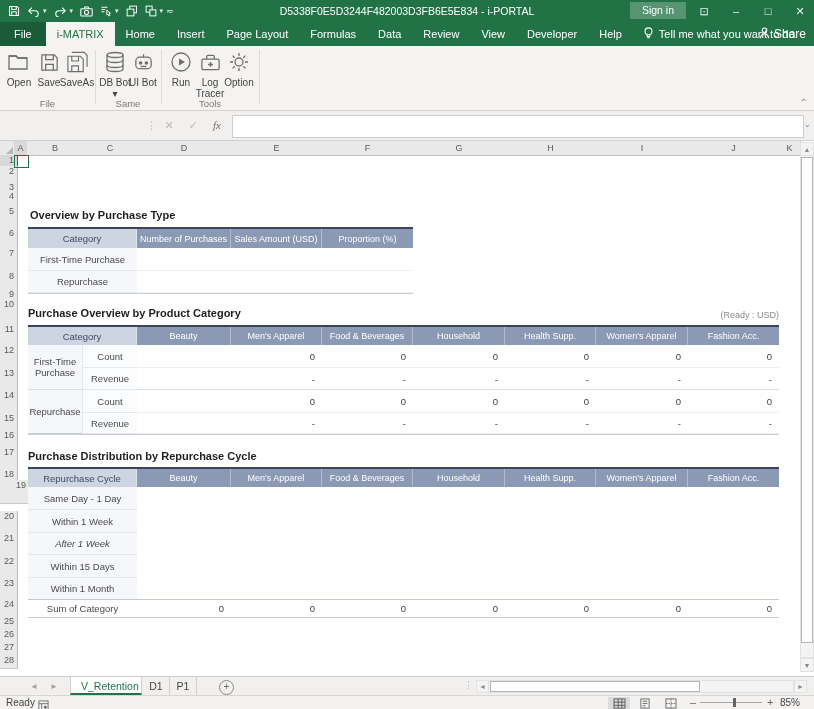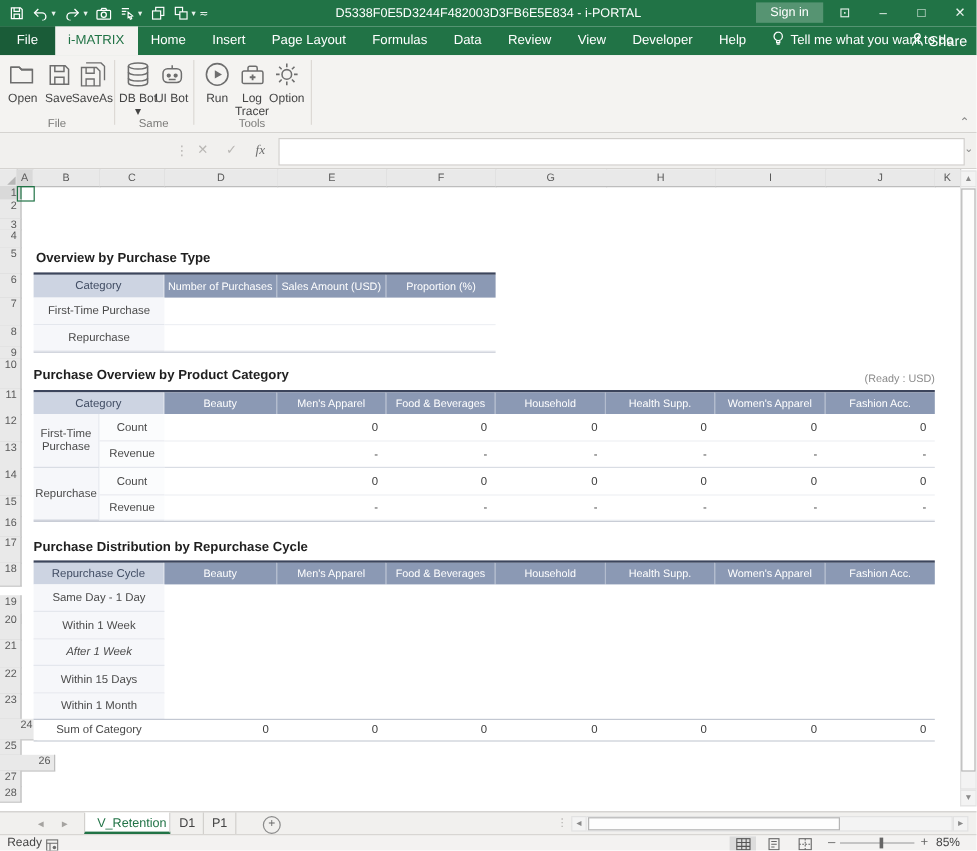--- a/index.html
+++ b/index.html
@@ -323,28 +323,28 @@
         <div class="rowh" style="position: absolute; left: 0px; top: 148px; width: 14px; height: 10px;">9</div>
         <div class="rowh" style="position: absolute; left: 0px; top: 158px; width: 14px; height: 25px;">10</div>
         <div class="rowh" style="position: absolute; left: 0px; top: 183px; width: 14px; height: 21px;">11</div>
         <div class="rowh" style="position: absolute; left: 0px; top: 204px; width: 14px; height: 23px;">12</div>
         <div class="rowh" style="position: absolute; left: 0px; top: 227px; width: 14px; height: 22px;">13</div>
         <div class="rowh" style="position: absolute; left: 0px; top: 249px; width: 14px; height: 23px;">14</div>
         <div class="rowh" style="position: absolute; left: 0px; top: 272px; width: 14px; height: 17px;">15</div>
         <div class="rowh" style="position: absolute; left: 0px; top: 289px; width: 14px; height: 17px;">16</div>
         <div class="rowh" style="position: absolute; left: 0px; top: 306px; width: 14px; height: 22px;">17</div>
         <div class="rowh" style="position: absolute; left: 0px; top: 328px; width: 14px; height: 19px;">18</div>
-        <div class="rowh" style="position: absolute; left: 0px; top: 355px; width: 14px; height: 23px;">19</div>
+        <div class="rowh" style="position: absolute; left: 0px; top: 339px; width: 14px; height: 23px; padding-left: 12px;">19</div>
         <div class="rowh" style="position: absolute; left: 0px; top: 370px; width: 14px; height: 22px;">20</div>
         <div class="rowh" style="position: absolute; left: 0px; top: 392px; width: 14px; height: 23px;">21</div>
         <div class="rowh" style="position: absolute; left: 0px; top: 415px; width: 14px; height: 22px;">22</div>
         <div class="rowh" style="position: absolute; left: 0px; top: 437px; width: 14px; height: 21px;">23</div>
-        <div class="rowh" style="position: absolute; left: 0px; top: 458px; width: 14px; height: 17px; padding-left: 13px;">24</div>
+        <div class="rowh" style="position: absolute; left: 0px; top: 458px; width: 14px; height: 17px;">24</div>
         <div class="rowh" style="position: absolute; left: 0px; top: 475px; width: 14px; height: 13px;">25</div>
-        <div class="rowh" style="position: absolute; left: 0px; top: 488px; width: 14px; height: 13px; padding-left: 28px;">26</div>
+        <div class="rowh" style="position: absolute; left: 0px; top: 488px; width: 14px; height: 13px;">26</div>
         <div class="rowh" style="position: absolute; left: 0px; top: 501px; width: 14px; height: 13px;">27</div>
         <div class="rowh" style="position: absolute; left: 0px; top: 514px; width: 14px; height: 13px;">28</div>
       </div>
     <div id="a1sel"></div>
     <div id="sheet-canvas">
         <div class="sheet-title" style="position: absolute; left: 30px; top: 68px; height: 13px;">Overview by Purchase Type</div>
         <div class="tbl-top" style="position: absolute; left: 28px; top: 86px; width: 385px; height: 2px;"></div>
         <div class="th th-light" style="position: absolute; left: 28px; top: 88px; width: 109px; height: 19px;">Category</div>
         <div class="th" style="position: absolute; left: 137px; top: 88px; width: 94px; height: 19px;">Number of Purchases</div>
         <div class="th" style="position: absolute; left: 231px; top: 88px; width: 91px; height: 19px;">Sales Amount (USD)</div>

